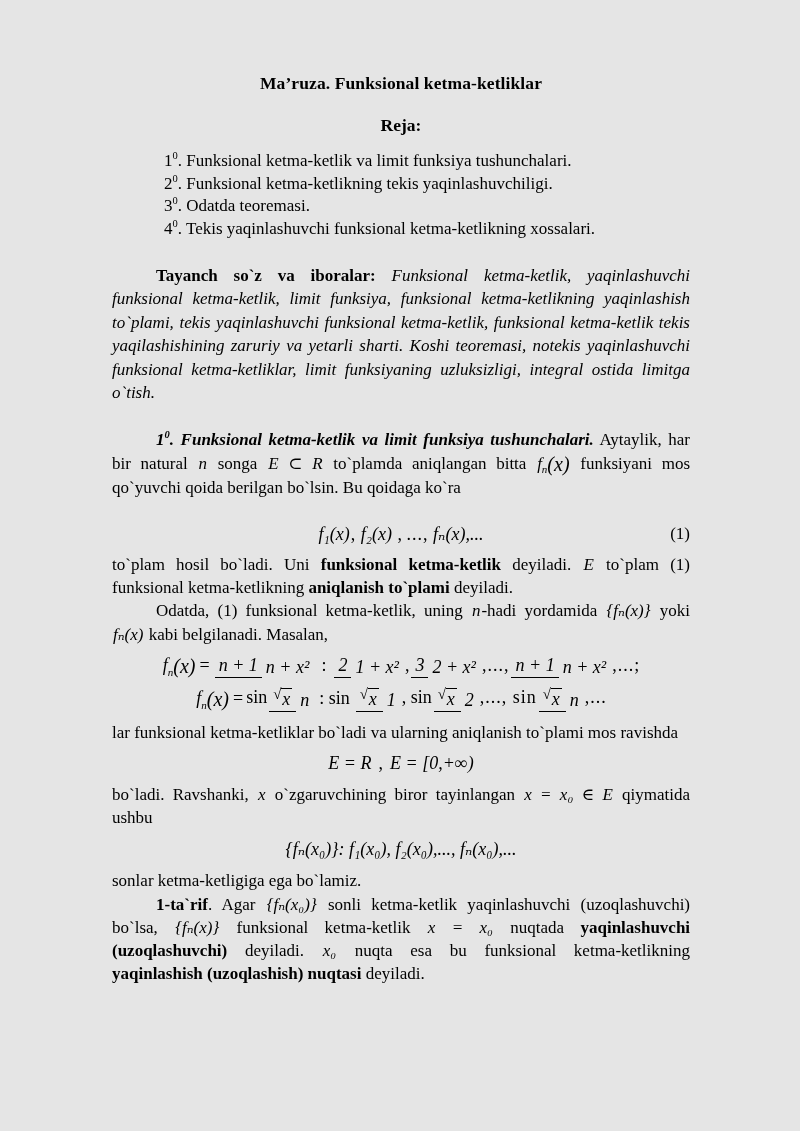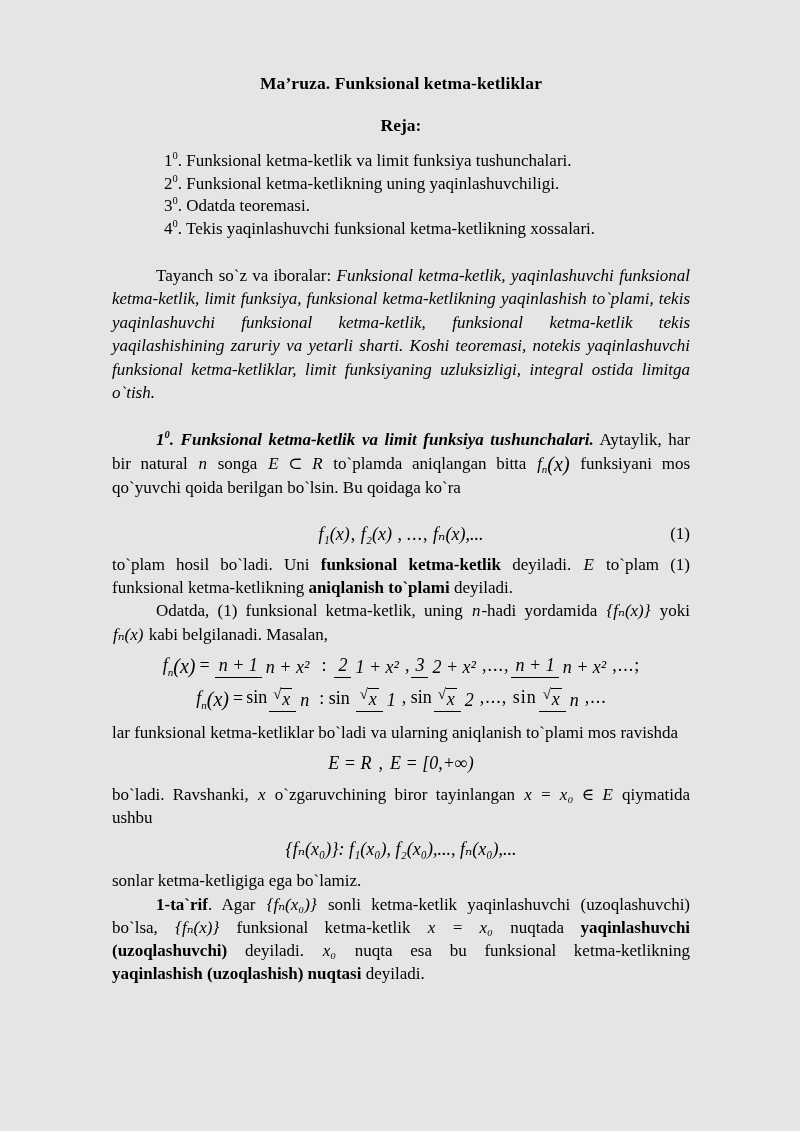--- a/index.html
+++ b/index.html
@@ -66,21 +66,21 @@
   .keywords-para {
     margin-top: 24px;
     text-indent: 44px;
     font-style: italic;
     text-align: justify;
     font-size: 17px;
     line-height: 23.4px;
   }
   .keywords-para .lead {
     font-style: normal;
-    font-weight: normal;
+    font-weight: bold;
   }
   .section-para {
     margin-top: 24px;
     text-indent: 44px;
   }
   .section-head {
     font-weight: bold;
     font-style: italic;
   }
   .noindent { text-indent: 0; }
@@ -155,21 +155,21 @@
 </head>
 <body>
 
 <div class="page">
 
   <div class="doc-title">Ma’ruza. Funksional ketma-ketliklar</div>
   <div class="doc-subtitle">Reja:</div>
 
   <ul class="plan-list">
     <li class="plan-item"><span>1</span><sup class="deg">0</sup><span>. Funksional ketma-ketlik va limit funksiya tushunchalari.</span></li>
-    <li class="plan-item"><span>2</span><sup class="deg">0</sup><span>. Funksional ketma-ketlikning uning yaqinlashuvchiligi.</span></li>
+    <li class="plan-item"><span>2</span><sup class="deg">0</sup><span>. Funksional ketma-ketlikning tekis yaqinlashuvchiligi.</span></li>
     <li class="plan-item"><span>3</span><sup class="deg">0</sup><span>. Odatda teoremasi.</span></li>
     <li class="plan-item"><span>4</span><sup class="deg">0</sup><span>. Tekis yaqinlashuvchi funksional ketma-ketlikning xossalari.</span></li>
   </ul>
 
   <p class="keywords-para"><span class="lead">Tayanch so`z va iboralar:</span> <span>Funksional ketma-ketlik, yaqinlashuvchi funksional ketma-ketlik, limit funksiya, funksional ketma-ketlikning yaqinlashish to`plami, tekis yaqinlashuvchi funksional ketma-ketlik, funksional ketma-ketlik tekis yaqilashishining zaruriy va yetarli sharti. Koshi teoremasi, notekis yaqinlashuvchi funksional ketma-ketliklar, limit funksiyaning uzluksizligi, integral ostida limitga o`tish.</span></p>
 
   <p class="para section-para"><span class="section-head">1</span><sup class="deg section-head">0</sup><span class="section-head">. Funksional ketma-ketlik va limit funksiya tushunchalari.</span> <span>Aytaylik, har bir natural</span> <span class="mi">n</span> <span>songa</span> <span class="mi">E ⊂ R</span> <span>to`plamda aniqlangan bitta</span> <span class="mi"><span>f</span><sub class="sb">n</sub><span class="big-paren">(x)</span></span> <span>funksiyani mos qo`yuvchi qoida berilgan bo`lsin. Bu qoidaga ko`ra</span></p>
 
   <div class="math-row m1">
     <span class="mi">f₁(x)</span>

